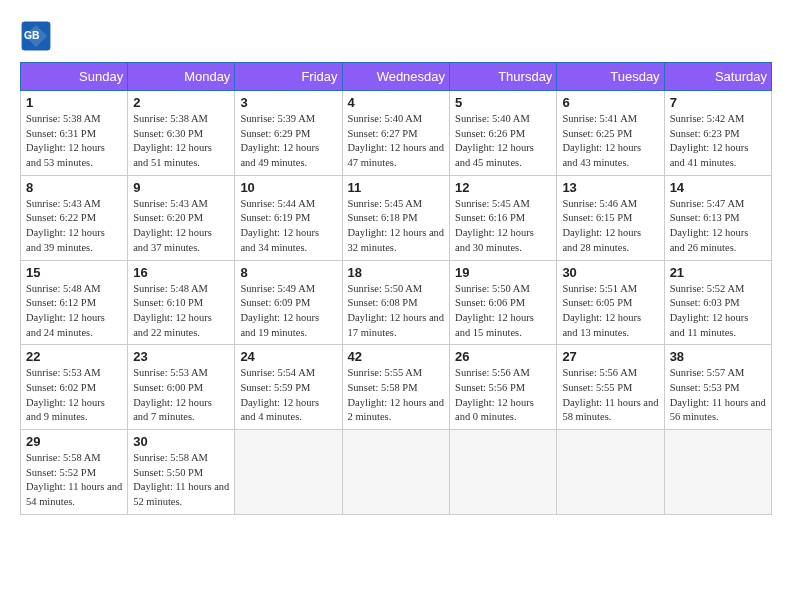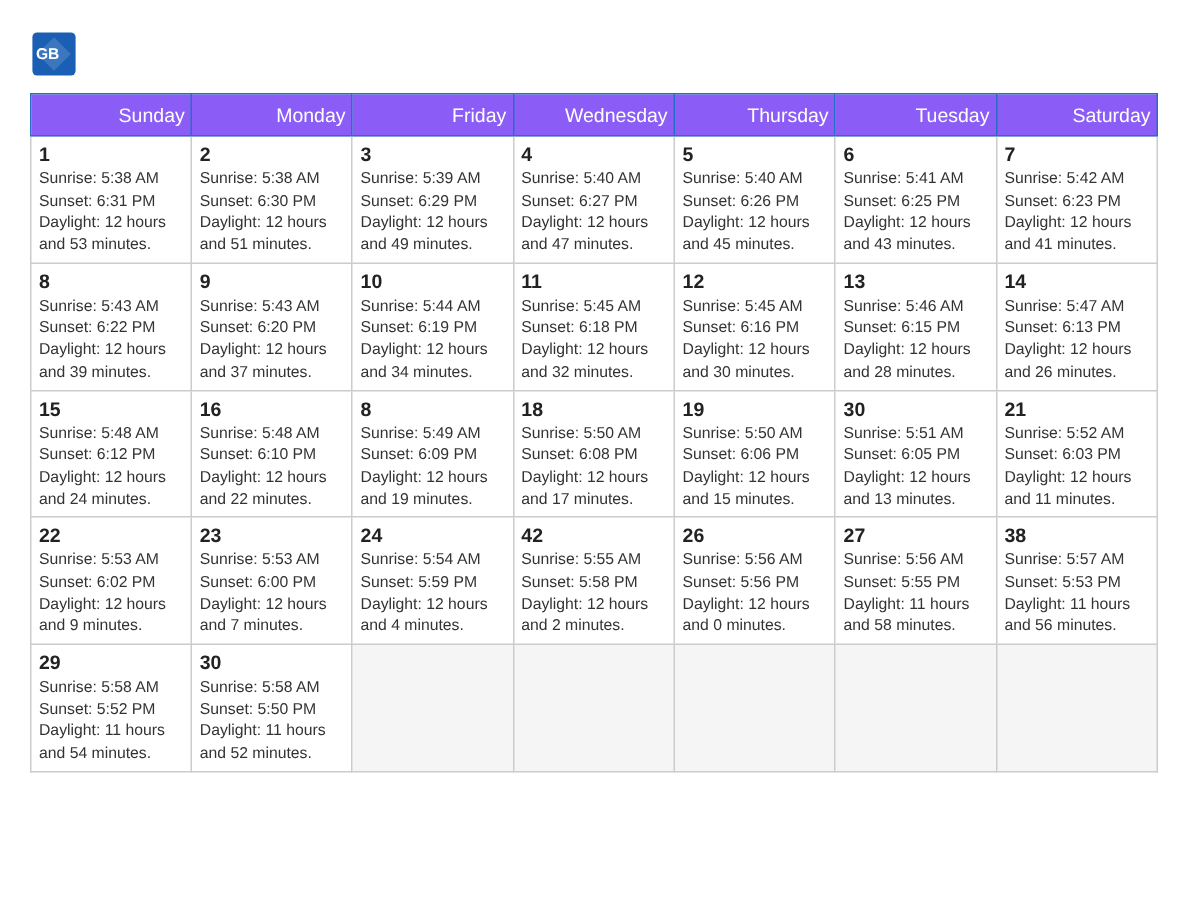--- a/index.html
+++ b/index.html
@@ -76,20 +76,21 @@
     .day-num {
       font-size: 13px;
       font-weight: bold;
       display: block;
       margin-bottom: 2px;
     }
     .day-info {
       font-size: 10.5px;
       color: #333;
       line-height: 1.4;
+      font-family: Liberation Serif, serif;
     }
   </style>
 </head>
 <body>
 
 <div class="header">
   <div class="logo">
     <svg class="logo-icon" viewBox="0 0 40 40">
       <rect x="2" y="2" width="36" height="36" rx="4" fill="#1a5fb4"></rect>
       <polygon points="20,6 34,20 20,34 6,20" fill="white" opacity="0.15"></polygon>

